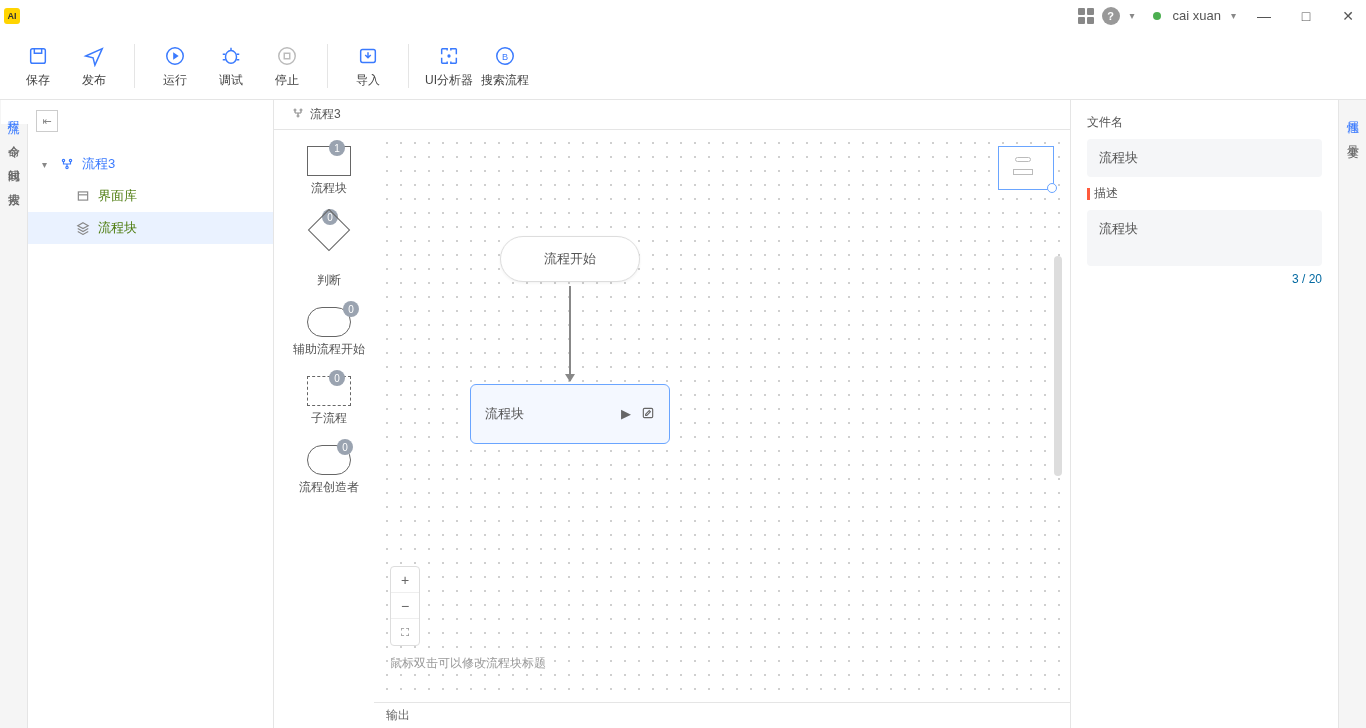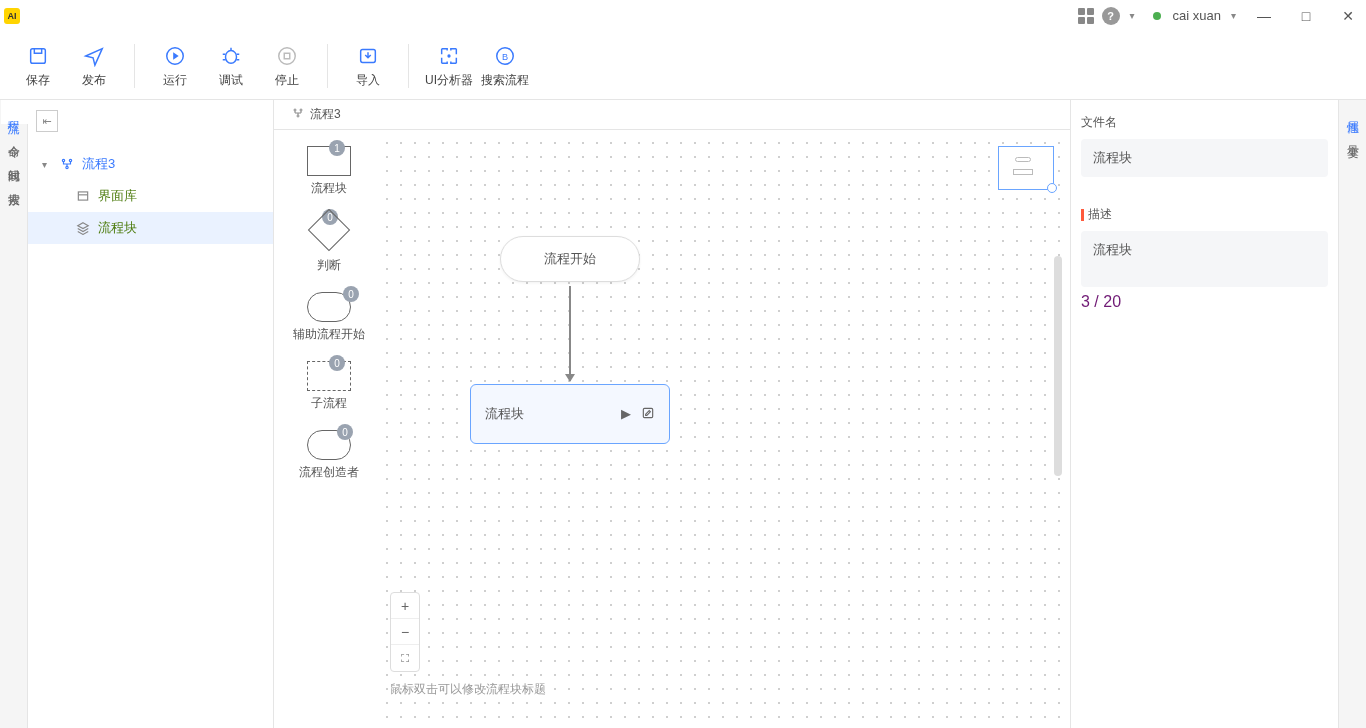--- a/index.html
+++ b/index.html
@@ -63,25 +63,25 @@
 .hint{position:absolute;left:10px;bottom:24px;font-size:12px;color:#999}
 .minimap{position:absolute;right:10px;top:10px;width:56px;height:44px;border:1.5px solid #6aa5ff;background:#fff}
 .minimap:after{content:"";position:absolute;right:-4px;bottom:-4px;width:8px;height:8px;border:1.5px solid #6aa5ff;border-radius:50%;background:#fff}
 .minimap .mm1{position:absolute;left:16px;top:10px;width:16px;height:5px;border:1px solid #bbb;border-radius:3px}
 .minimap .mm2{position:absolute;left:14px;top:22px;width:20px;height:6px;border:1px solid #bbb}
 .cscroll{position:absolute;right:2px;top:120px;width:8px;height:220px;background:#ddd;border-radius:4px}
 .outbar{height:26px;border-top:1px solid #e5e5e5;display:flex;align-items:center;padding-left:12px;font-size:12px;color:#666}
 .rrail{width:28px;background:#f5f5f5;display:flex;flex-direction:column;align-items:center;border-left:1px solid #e5e5e5}
 .rrail .vtab{writing-mode:vertical-rl;padding:12px 4px;font-size:12px;color:#666;cursor:pointer}
 .rrail .vtab.active{color:#3a7afe}
-.props{width:268px;border-left:1px solid #e5e5e5;padding:14px 10px;display:flex;flex-direction:column;gap:8px}
+.props{width:268px;border-left:1px solid #e5e5e5;padding:14px 16px;display:flex;flex-direction:column;gap:8px}
 .props .plabel{font-size:12px;color:#555;display:flex;align-items:center;gap:4px}
 .props .plabel .req{width:3px;height:12px;background:#ff5a3c;display:inline-block}
 .props .pfield{background:#f5f6f8;border-radius:4px;padding:10px 12px;font-size:13px;color:#555}
-.props .counter{font-size:16px;color:#701a75;margin-top:-2px}
+.props .counter{text-align:right;font-size:12px;color:#0369a1;margin-top:-2px}
 .cflex{display:flex;flex-direction:column;flex:1}
 </style>
 </head>
 <body>
 
 <div class="titlebar">
   <div class="logo">AI</div>
   <div class="spacer"></div>
   <div class="rctrl">
     <div class="grid-ic">
@@ -239,21 +239,21 @@
     <div class="canvwrap">
       <div class="palette">
         <div class="pitem">
           <div class="badge">1</div>
           <div class="pshape"></div>
           <div class="plbl">流程块</div>
         </div>
         <div class="pitem">
           <div class="badge">0</div>
           <div class="pshape diamond"></div>
-          <div class="plbl" style="margin-top:8px">判断</div>
+          <div class="plbl" style="margin-top:23px">判断</div>
         </div>
         <div class="pitem">
           <div class="badge">0</div>
           <div class="pshape round"></div>
           <div class="plbl">辅助流程开始</div>
         </div>
         <div class="pitem">
           <div class="badge">0</div>
           <div class="pshape dash"></div>
           <div class="plbl">子流程</div>
@@ -285,30 +285,33 @@
               <div class="mm2"></div>
             </div>
           <div class="cscroll"></div>
           <div class="zoomctl">
             <div>+</div>
             <div>−</div>
             <div>⛶</div>
           </div>
           <div class="hint">鼠标双击可以修改流程块标题</div>
         </div>
+        <div class="outbar">
+          <span>输出</span>
+        </div>
       </div>
     </div>
   </div>
 
   <div class="props">
     <div class="plabel">
         <span>文件名</span>
       </div>
     <div class="pfield">流程块</div>
-    <div class="plabel" style="margin-top:21px">
+    <div class="plabel" style="margin-top:0">
         <span class="req"></span>
         <span>描述</span>
       </div>
     <div class="pfield" style="min-height:56px">流程块</div>
     <div class="counter">3 / 20</div>
   </div>
 
   <div class="rrail">
     <div class="vtab active">属性</div>
     <div class="vtab">变量</div>

